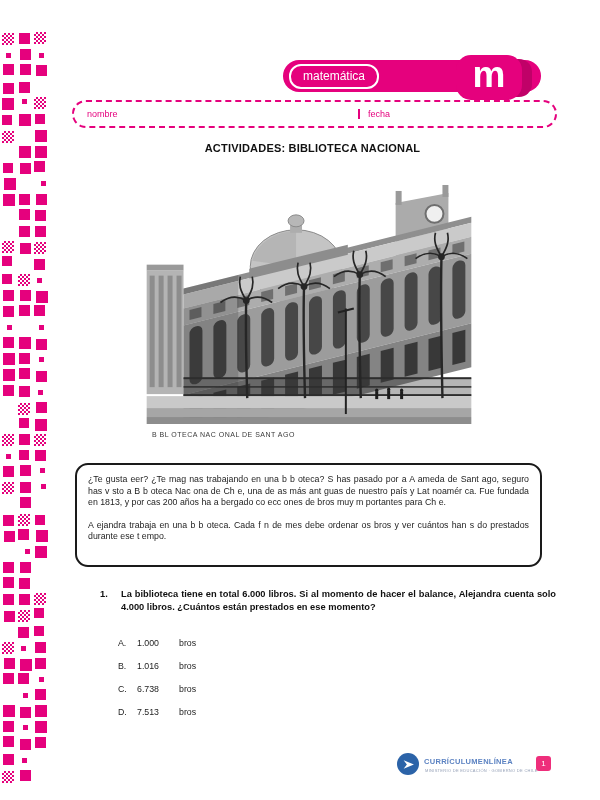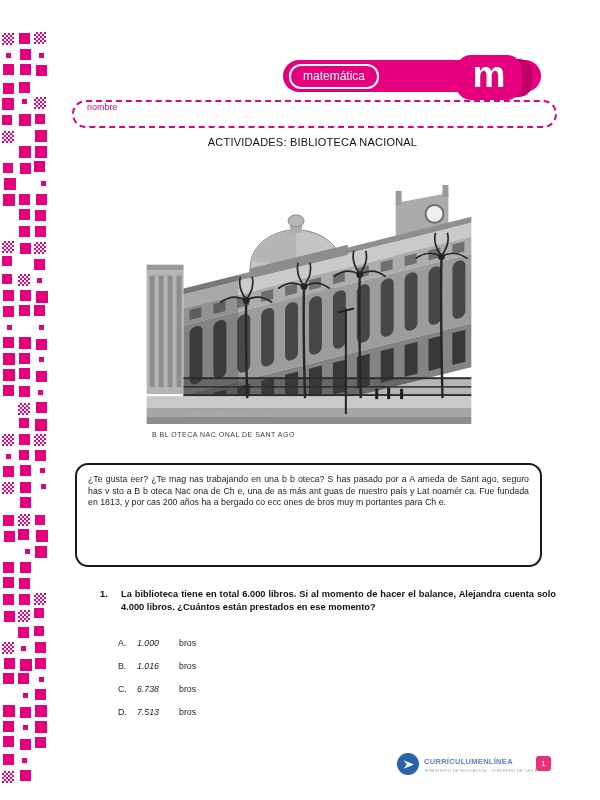--- a/index.html
+++ b/index.html
@@ -29,30 +29,30 @@
   }
   .m-shadow{position:absolute;left:472px;top:59px;width:60px;height:38px;background:#c00168;border-radius:13px;z-index:3;}
   .m-logo{
     position:absolute;left:456px;top:55px;width:66px;height:45px;background:#e5017d;
     border-radius:15px;z-index:4;color:#ffffff;display:flex;align-items:center;justify-content:center;
     font-weight:bold;font-size:37px;padding-bottom:6px;box-sizing:border-box;
   }
   .form-box{
     position:absolute;left:72px;top:100px;width:485px;height:28px;
     border:2px dashed #e5017d;border-radius:15px;display:flex;z-index:2;box-sizing:border-box;
-    align-items:flex-start;
+    align-items:center;
   }
   .form-cell{display:flex;align-items:center;color:#e5017d;font-size:9px;box-sizing:border-box;}
   .cell-nombre{flex:0 0 284px;padding-left:13px;}
   .cell-curso{flex:0 0 85px;border-left:2px dashed #e5017d;padding-left:8px;}
   .cell-fecha{flex:1 1 auto;border-left:2px dashed #e5017d;padding-left:8px;}
   
   .title{
-    position:absolute;left:70px;width:485px;top:136px;text-align:center;
-    font-weight:normal;font-size:11px;color:#111111;letter-spacing:0.2px;
+    position:absolute;left:70px;width:485px;top:142px;text-align:center;
+    font-weight:bold;font-size:11px;color:#111111;letter-spacing:0.2px;
   }
   
   .photo{position:absolute;left:146px;top:183px;width:326px;height:241px;}
   .caption{position:absolute;left:152px;top:431px;font-size:7px;color:#3a3a3a;letter-spacing:0.5px;}
   
   .intro-box{
     position:absolute;left:75px;top:463px;width:467px;height:104px;
     border:2px solid #1a1a1a;border-radius:13px;box-sizing:border-box;
     padding:9px 11px 0 11px;font-size:8.8px;line-height:11.6px;color:#1d1d1d;text-align:justify;
   }
@@ -60,21 +60,21 @@
   
   .question{
     position:absolute;left:100px;top:588px;width:456px;display:flex;gap:9px;
     font-size:9.3px;font-weight:bold;color:#111111;line-height:13px;
   }
   .q-number{flex:0 0 12px;}
   .q-text{flex:1;text-align:justify;}
   .options{position:absolute;left:118px;top:638px;font-size:8.8px;color:#1d1d1d;}
   .option{display:flex;margin-bottom:13px;align-items:baseline;}
   .opt-letter{width:19px;}
-  .opt-value{width:33px;font-style:italic;}
+  .opt-value{width:33px;}
   .opt-unit{margin-left:9px;}
   
   .footer-logo{
     position:absolute;left:397px;top:753px;width:22px;height:22px;border-radius:50%;
     background:#2b63a8;display:flex;align-items:center;justify-content:center;
   }
   .brand{position:absolute;left:424px;top:757px;font-size:7.5px;font-weight:bold;color:#5b82c2;letter-spacing:0.3px;}
   .tagline{position:absolute;left:425px;top:768px;font-size:4px;color:#97a2b8;letter-spacing:0.3px;}
   .page-badge{
     position:absolute;left:536px;top:756px;width:15px;height:15px;background:#ee2e7b;border-radius:3px;
@@ -212,20 +212,23 @@
 <div class="badge-bar">
   <span class="pill">matemática</span>
 </div>
 <div class="m-shadow"></div>
 <div class="m-logo">m</div>
 
 <div class="form-box">
   <div class="form-cell cell-nombre">
     <span>nombre</span>
   </div>
+  <div class="form-cell cell-fecha">
+    <span>fecha</span>
+  </div>
 </div>
 
 <div class="title">ACTIVIDADES: BIBLIOTECA NACIONAL</div>
 
 <div class="photo">
   <svg width="326" height="241" viewBox="0 0 326 242" xmlns="http://www.w3.org/2000/svg">
     <rect width="326" height="242" fill="#ffffff"></rect>
 
     <rect x="0" y="82" width="37" height="6" fill="#9a9a9a"></rect>
     <rect x="0" y="88" width="37" height="124" fill="#b4b4b4"></rect>
@@ -339,20 +342,21 @@
         <rect x="241.5" y="208" width="3" height="9"></rect>
       <circle cx="256" cy="208" r="1.6"></circle>
         <rect x="254.5" y="209" width="3" height="8"></rect>
     </g>
   </svg>
 </div>
 <div class="caption">B BL OTECA NAC ONAL DE SANT AGO</div>
 
 <div class="intro-box">
   <p>¿Te gusta eer? ¿Te mag nas trabajando en una b b oteca? S has pasado por a A ameda de Sant ago, seguro has v sto a B b oteca Nac ona de Ch e, una de as más ant guas de nuestro país y Lat noamér ca. Fue fundada en 1813, y por cas 200 años ha a bergado co ecc ones de bros muy m portantes para Ch e.</p>
+  <p>A ejandra trabaja en una b b oteca. Cada f n de mes debe ordenar os bros y ver cuántos han s do prestados durante ese t empo.</p>
 </div>
 
 <div class="question">
   <span class="q-number">1.</span>
   <span class="q-text">La biblioteca tiene en total 6.000 libros. Si al momento de hacer el balance, Alejandra cuenta solo 4.000 libros. ¿Cuántos están prestados en ese momento?</span>
 </div>
 
 <div class="options">
   <div class="option">
     <span class="opt-letter">A.</span>

